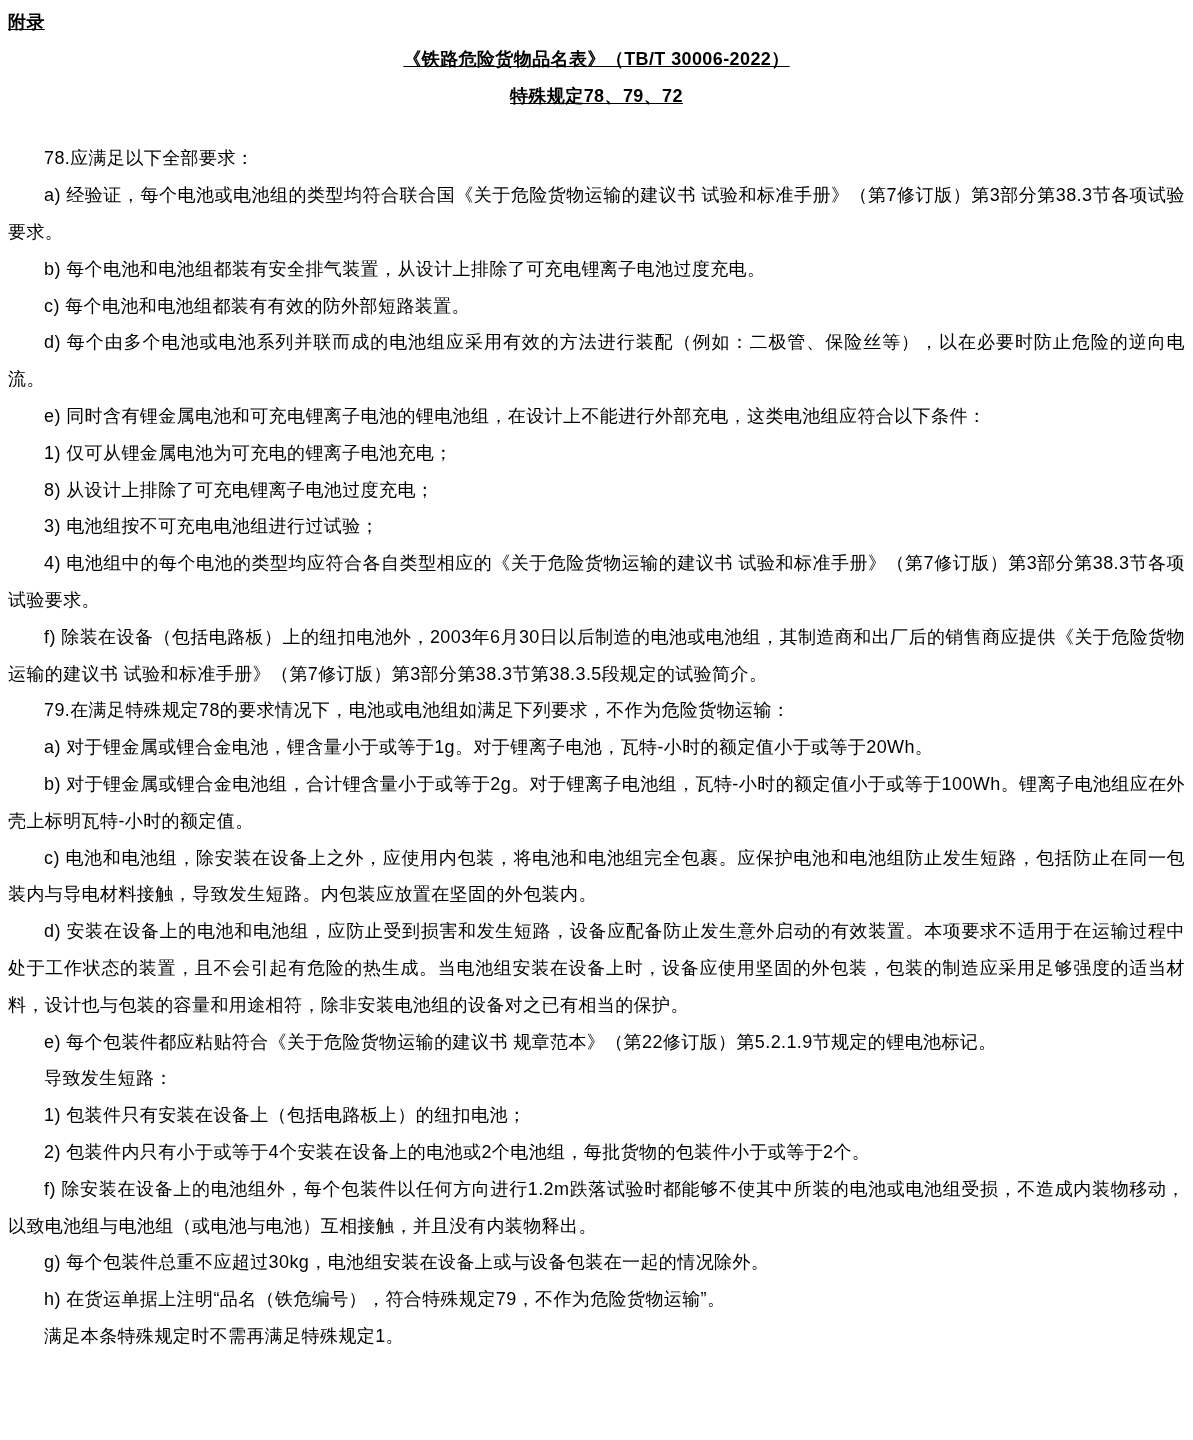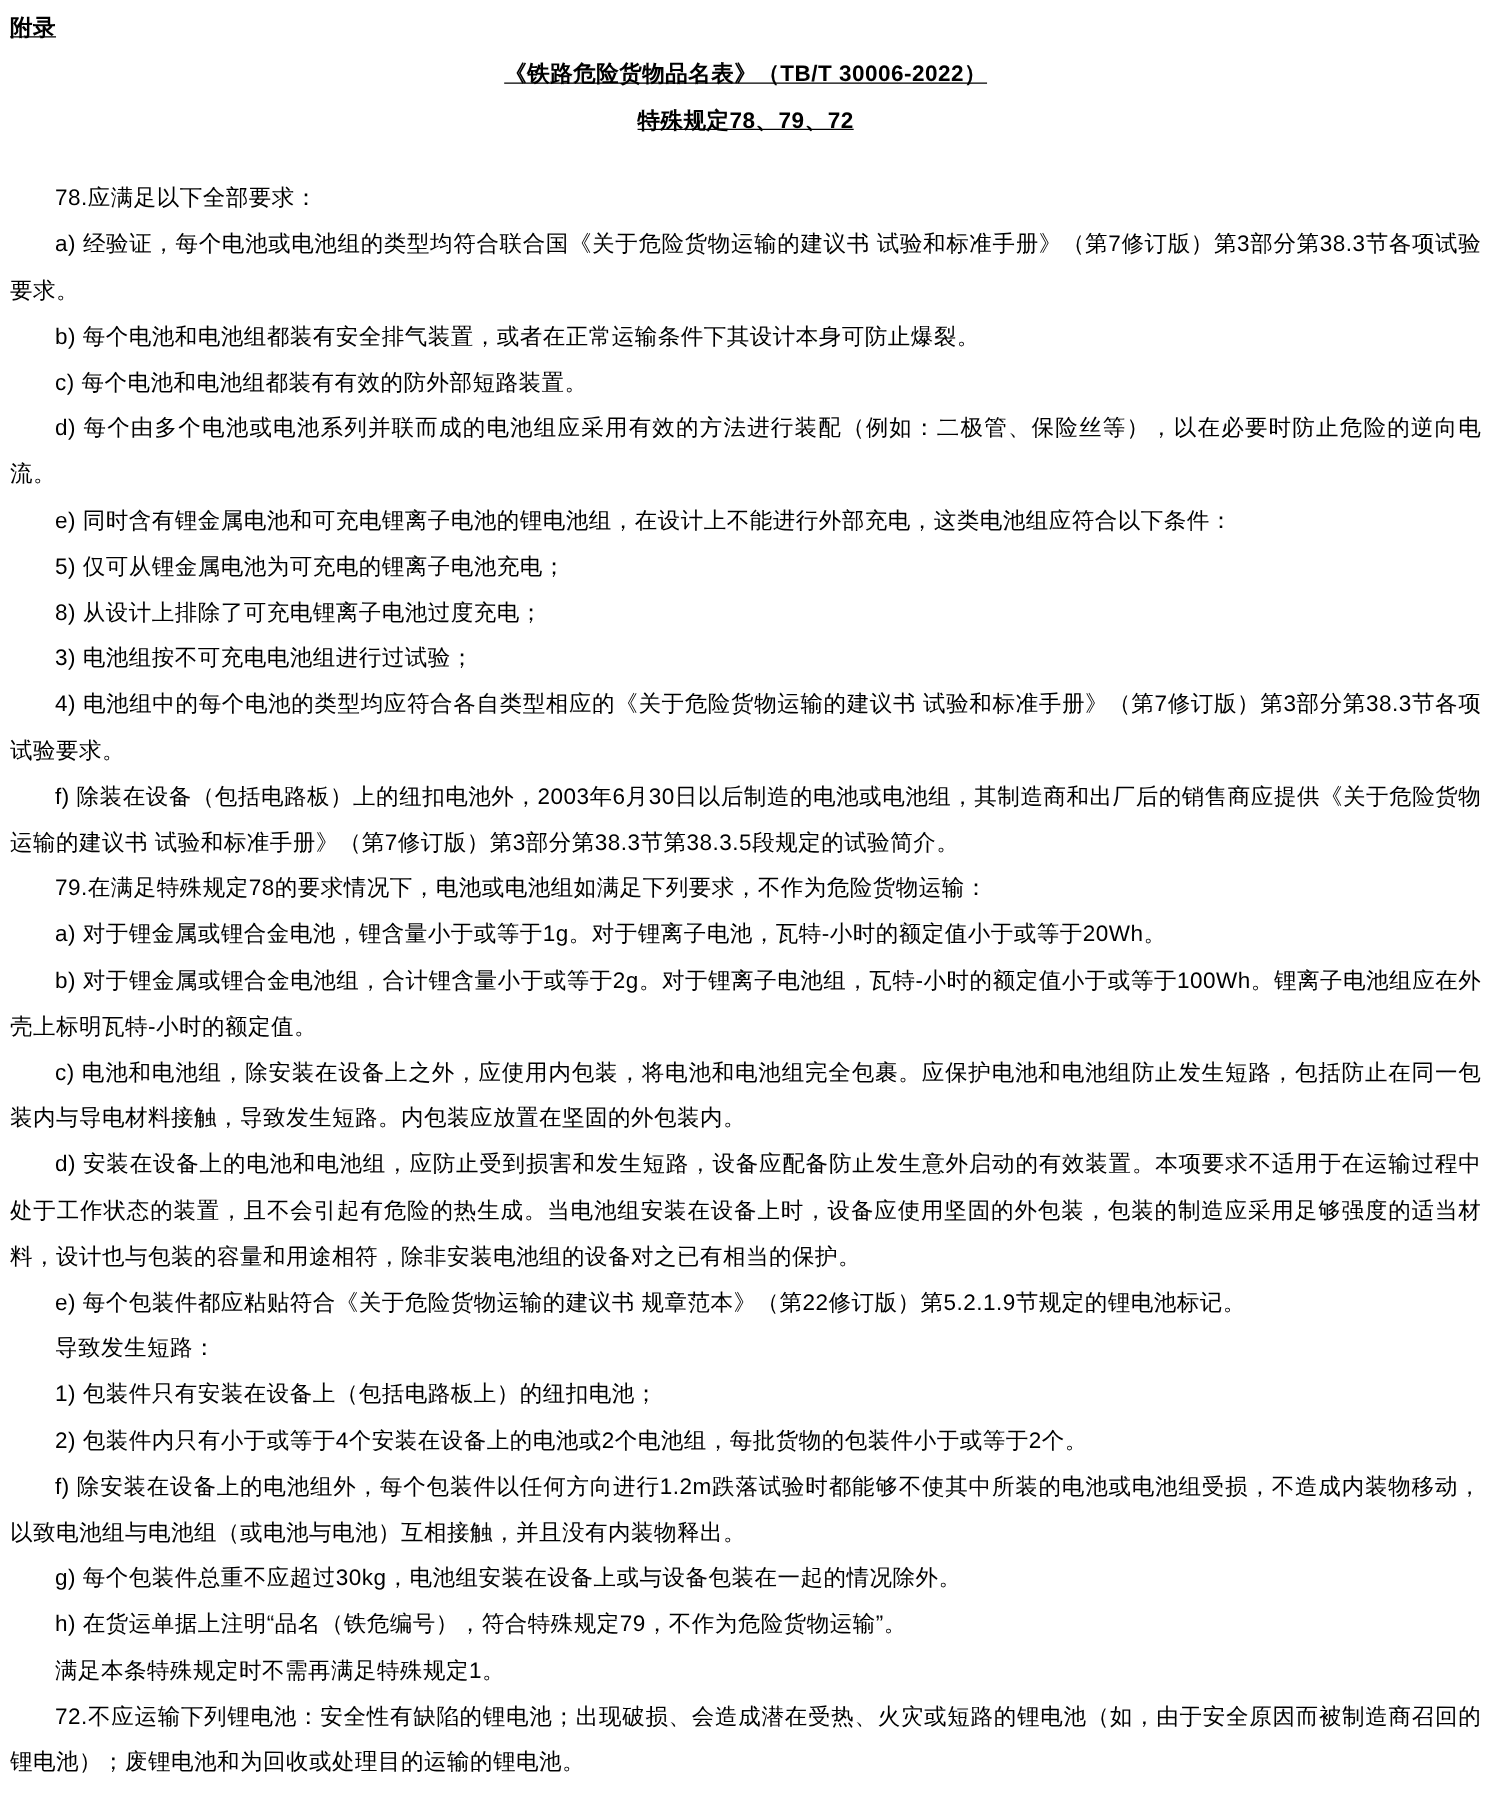--- a/index.html
+++ b/index.html
@@ -30,37 +30,36 @@
 
 <div class="page">
 
   <div class="line appendix">附录</div>
   <div class="line center">《铁路危险货物品名表》（TB/T 30006-2022）</div>
   <div class="line center">特殊规定78、79、72</div>
   <div class="gap"></div>
 
   <p class="para"><b>78.应满足以下全部要求：</b><span></span></p>
   <p class="para"><b></b><span>a) 经验证，每个电池或电池组的类型均符合联合国《关于危险货物运输的建议书 试验和标准手册》（第7修订版）第3部分第38.3节各项试验要求。</span></p>
-  <p class="para"><b></b><span>b) 每个电池和电池组都装有安全排气装置，或者在正常运输条件下其设计本身可防止爆裂。</span></p>
+  <p class="para"><b></b><span>b) 每个电池和电池组都装有安全排气装置，从设计上排除了可充电锂离子电池过度充电。</span></p>
   <p class="para"><b></b><span>c) 每个电池和电池组都装有有效的防外部短路装置。</span></p>
   <p class="para"><b></b><span>d) 每个由多个电池或电池系列并联而成的电池组应采用有效的方法进行装配（例如：二极管、保险丝等），以在必要时防止危险的逆向电流。</span></p>
   <p class="para"><b></b><span>e) 同时含有锂金属电池和可充电锂离子电池的锂电池组，在设计上不能进行外部充电，这类电池组应符合以下条件：</span></p>
-  <p class="para"><b></b><span>5) 仅可从锂金属电池为可充电的锂离子电池充电；</span></p>
+  <p class="para"><b></b><span>1) 仅可从锂金属电池为可充电的锂离子电池充电；</span></p>
   <p class="para"><b></b><span>8) 从设计上排除了可充电锂离子电池过度充电；</span></p>
   <p class="para"><b></b><span>3) 电池组按不可充电电池组进行过试验；</span></p>
   <p class="para"><b></b><span>4) 电池组中的每个电池的类型均应符合各自类型相应的《关于危险货物运输的建议书 试验和标准手册》（第7修订版）第3部分第38.3节各项试验要求。</span></p>
   <p class="para"><b></b><span>f) 除装在设备（包括电路板）上的纽扣电池外，2003年6月30日以后制造的电池或电池组，其制造商和出厂后的销售商应提供《关于危险货物运输的建议书 试验和标准手册》（第7修订版）第3部分第38.3节第38.3.5段规定的试验简介。</span></p>
   <p class="para"><b>79.在满足特殊规定78的要求情况下，电池或电池组如满足下列要求，不作为危险货物运输：</b><span></span></p>
   <p class="para"><b></b><span>a) 对于锂金属或锂合金电池，锂含量小于或等于1g。对于锂离子电池，瓦特-小时的额定值小于或等于20Wh。</span></p>
   <p class="para"><b></b><span>b) 对于锂金属或锂合金电池组，合计锂含量小于或等于2g。对于锂离子电池组，瓦特-小时的额定值小于或等于100Wh。锂离子电池组应在外壳上标明瓦特-小时的额定值。</span></p>
   <p class="para"><b></b><span>c) 电池和电池组，除安装在设备上之外，应使用内包装，将电池和电池组完全包裹。应保护电池和电池组防止发生短路，包括防止在同一包装内与导电材料接触，导致发生短路。内包装应放置在坚固的外包装内。</span></p>
   <p class="para"><b></b><span>d) 安装在设备上的电池和电池组，应防止受到损害和发生短路，设备应配备防止发生意外启动的有效装置。本项要求不适用于在运输过程中处于工作状态的装置，且不会引起有危险的热生成。当电池组安装在设备上时，设备应使用坚固的外包装，包装的制造应采用足够强度的适当材料，设计也与包装的容量和用途相符，除非安装电池组的设备对之已有相当的保护。</span></p>
   <p class="para"><b></b><span>e) 每个包装件都应粘贴符合《关于危险货物运输的建议书 规章范本》（第22修订版）第5.2.1.9节规定的锂电池标记。</span></p>
   <p class="para"><b></b><span>导致发生短路：</span></p>
   <p class="para"><b></b><span>1) 包装件只有安装在设备上（包括电路板上）的纽扣电池；</span></p>
   <p class="para"><b></b><span>2) 包装件内只有小于或等于4个安装在设备上的电池或2个电池组，每批货物的包装件小于或等于2个。</span></p>
   <p class="para"><b></b><span>f) 除安装在设备上的电池组外，每个包装件以任何方向进行1.2m跌落试验时都能够不使其中所装的电池或电池组受损，不造成内装物移动，以致电池组与电池组（或电池与电池）互相接触，并且没有内装物释出。</span></p>
   <p class="para"><b></b><span>g) 每个包装件总重不应超过30kg，电池组安装在设备上或与设备包装在一起的情况除外。</span></p>
   <p class="para"><b></b><span>h) 在货运单据上注明“品名（铁危编号），符合特殊规定79，不作为危险货物运输”。</span></p>
   <p class="para"><b></b><span>满足本条特殊规定时不需再满足特殊规定1。</span></p>
-  <p class="para"><b>72.不应运输下列锂电池：</b><span>安全性有缺陷的锂电池；出现破损、会造成潜在受热、火灾或短路的锂电池（如，由于安全原因而被制造商召回的锂电池）；废锂电池和为回收或处理目的运输的锂电池。</span></p>
 
 </div>
 
 </body></html>

